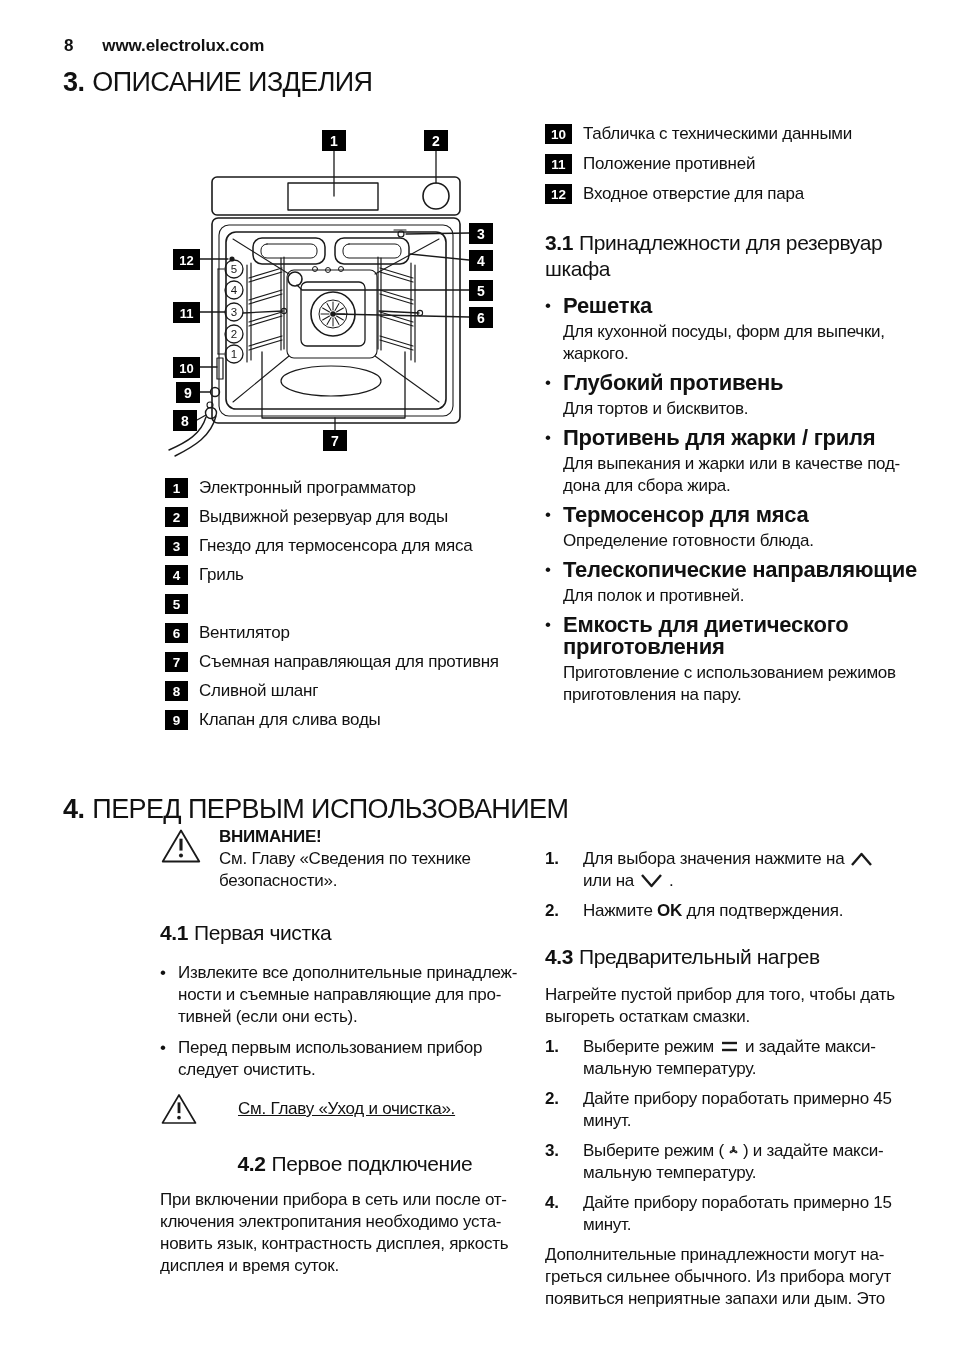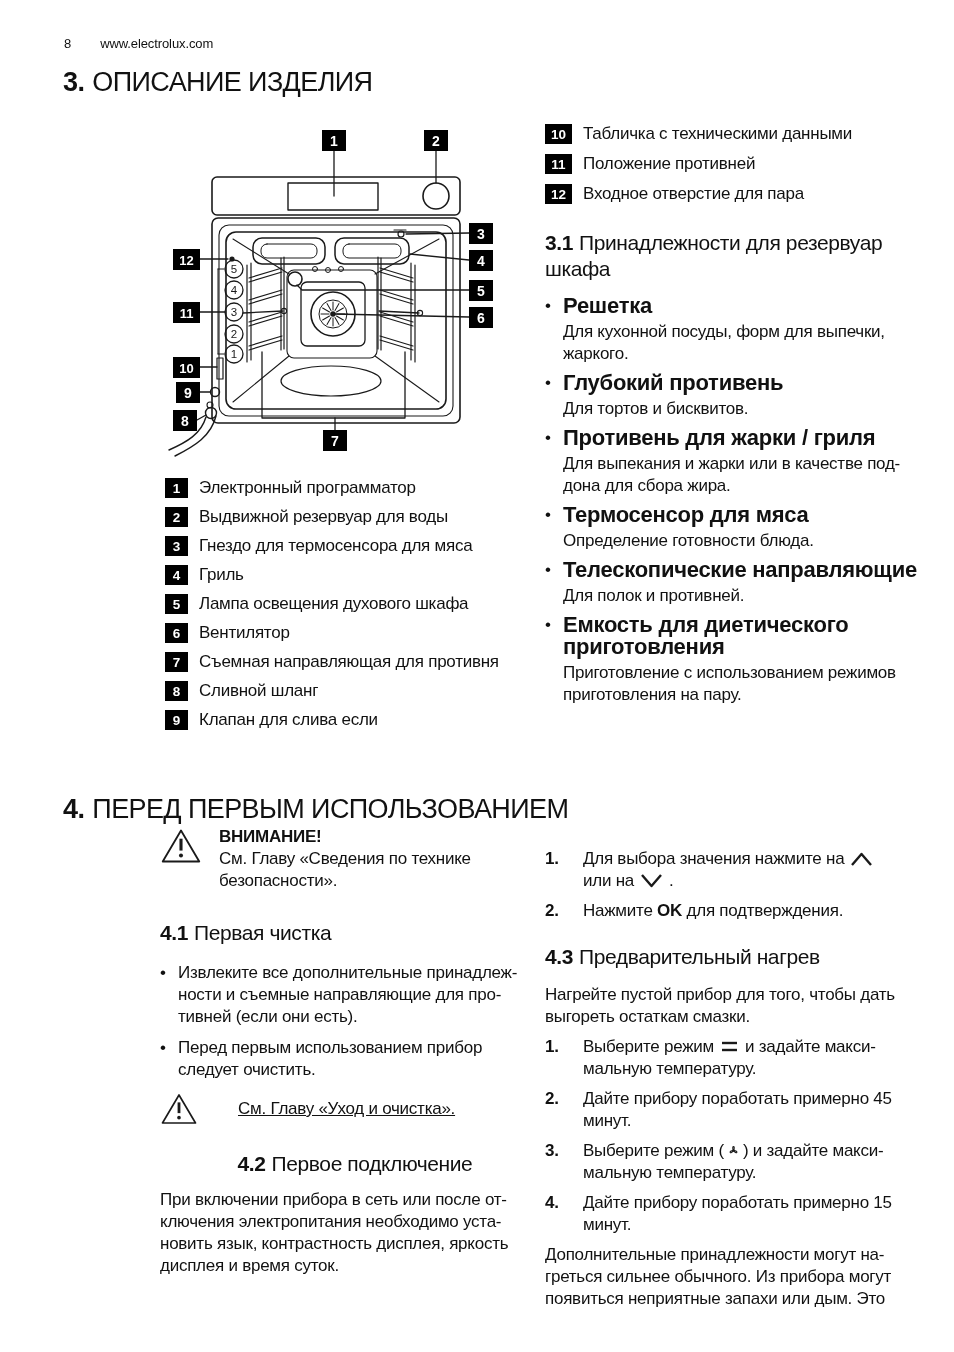--- a/index.html
+++ b/index.html
@@ -14,21 +14,21 @@
   .ml  { white-space:pre-line; }
   .b   { font-weight:bold; }
 
   
   .h1 { font-size:27px; letter-spacing:-0.6px; white-space:nowrap; }
   .h1 .num { font-weight:bold; margin-right:8px; }
   .h2 { font-size:21px; line-height:26px; letter-spacing:-0.4px; }
   .h2 .num { font-weight:bold; margin-right:6px; }
 
   
-  .hdr { font-size:13px; font-weight:normal; letter-spacing:-0.1px; }
+  .hdr { font-size:17px; font-weight:bold; letter-spacing:-0.1px; }
   .hdr .site { margin-left:29px; }
 
   
   .partrow { display:flex; align-items:flex-start; margin-bottom:9px; }
   .pbadge { width:23px; height:20px; background:#000; color:#fff; flex:none;
             font-size:13.5px; font-weight:bold; display:flex; align-items:center; justify-content:center; }
   .partrow .lbl { margin-left:11px; line-height:20px; font-size:17px; letter-spacing:-0.25px; }
   .rcol .partrow { margin-bottom:10px; }
 
   
@@ -265,37 +265,36 @@
   <div class="partrow">
       <span class="pbadge">3</span>
       <span class="lbl">Гнездо для термосенсора для мяса</span>
     </div>
   <div class="partrow">
       <span class="pbadge">4</span>
       <span class="lbl">Гриль</span>
     </div>
   <div class="partrow">
       <span class="pbadge">5</span>
-      <span class="lbl">Лампа освещения духового шкафа</span>
     </div>
   <div class="partrow">
       <span class="pbadge">6</span>
       <span class="lbl">Вентилятор</span>
     </div>
   <div class="partrow">
       <span class="pbadge">7</span>
       <span class="lbl">Съемная направляющая для противня</span>
     </div>
   <div class="partrow">
       <span class="pbadge">8</span>
       <span class="lbl">Сливной шланг</span>
     </div>
   <div class="partrow">
       <span class="pbadge">9</span>
-      <span class="lbl">Клапан для слива если</span>
+      <span class="lbl">Клапан для слива воды</span>
     </div>
 </div>
 
 <div class="abs rcol" style="top:124px; left:545px; width:375px;">
   <div class="partrow">
       <span class="pbadge" style="width:27px;">10</span>
       <span class="lbl">Табличка с техническими данными</span>
     </div>
   <div class="partrow">
       <span class="pbadge" style="width:27px;">11</span>

